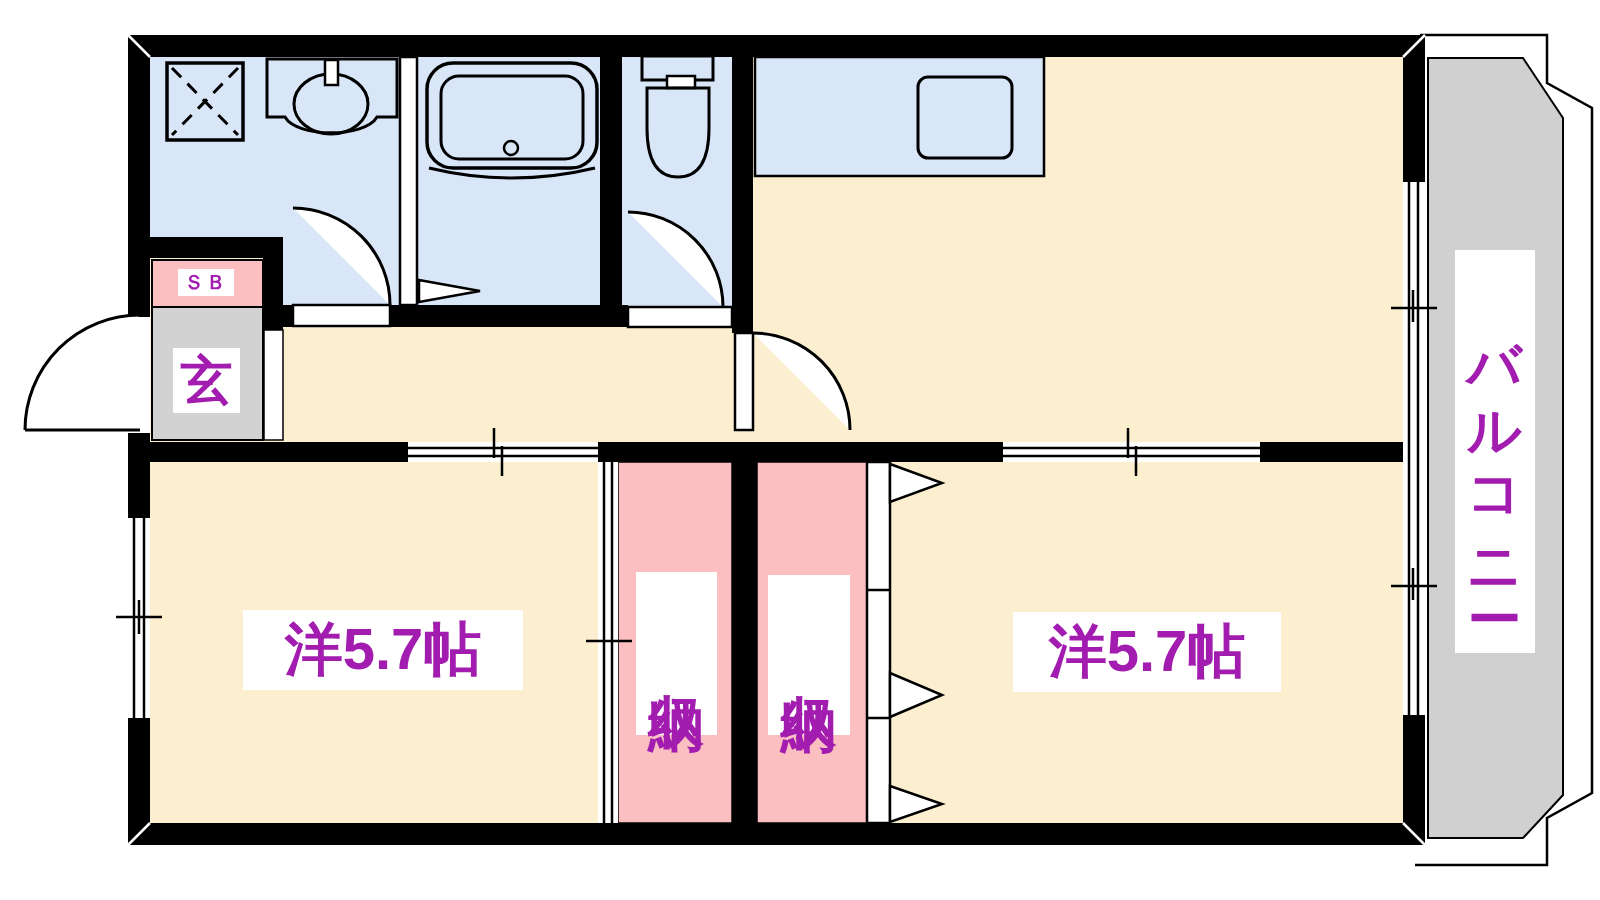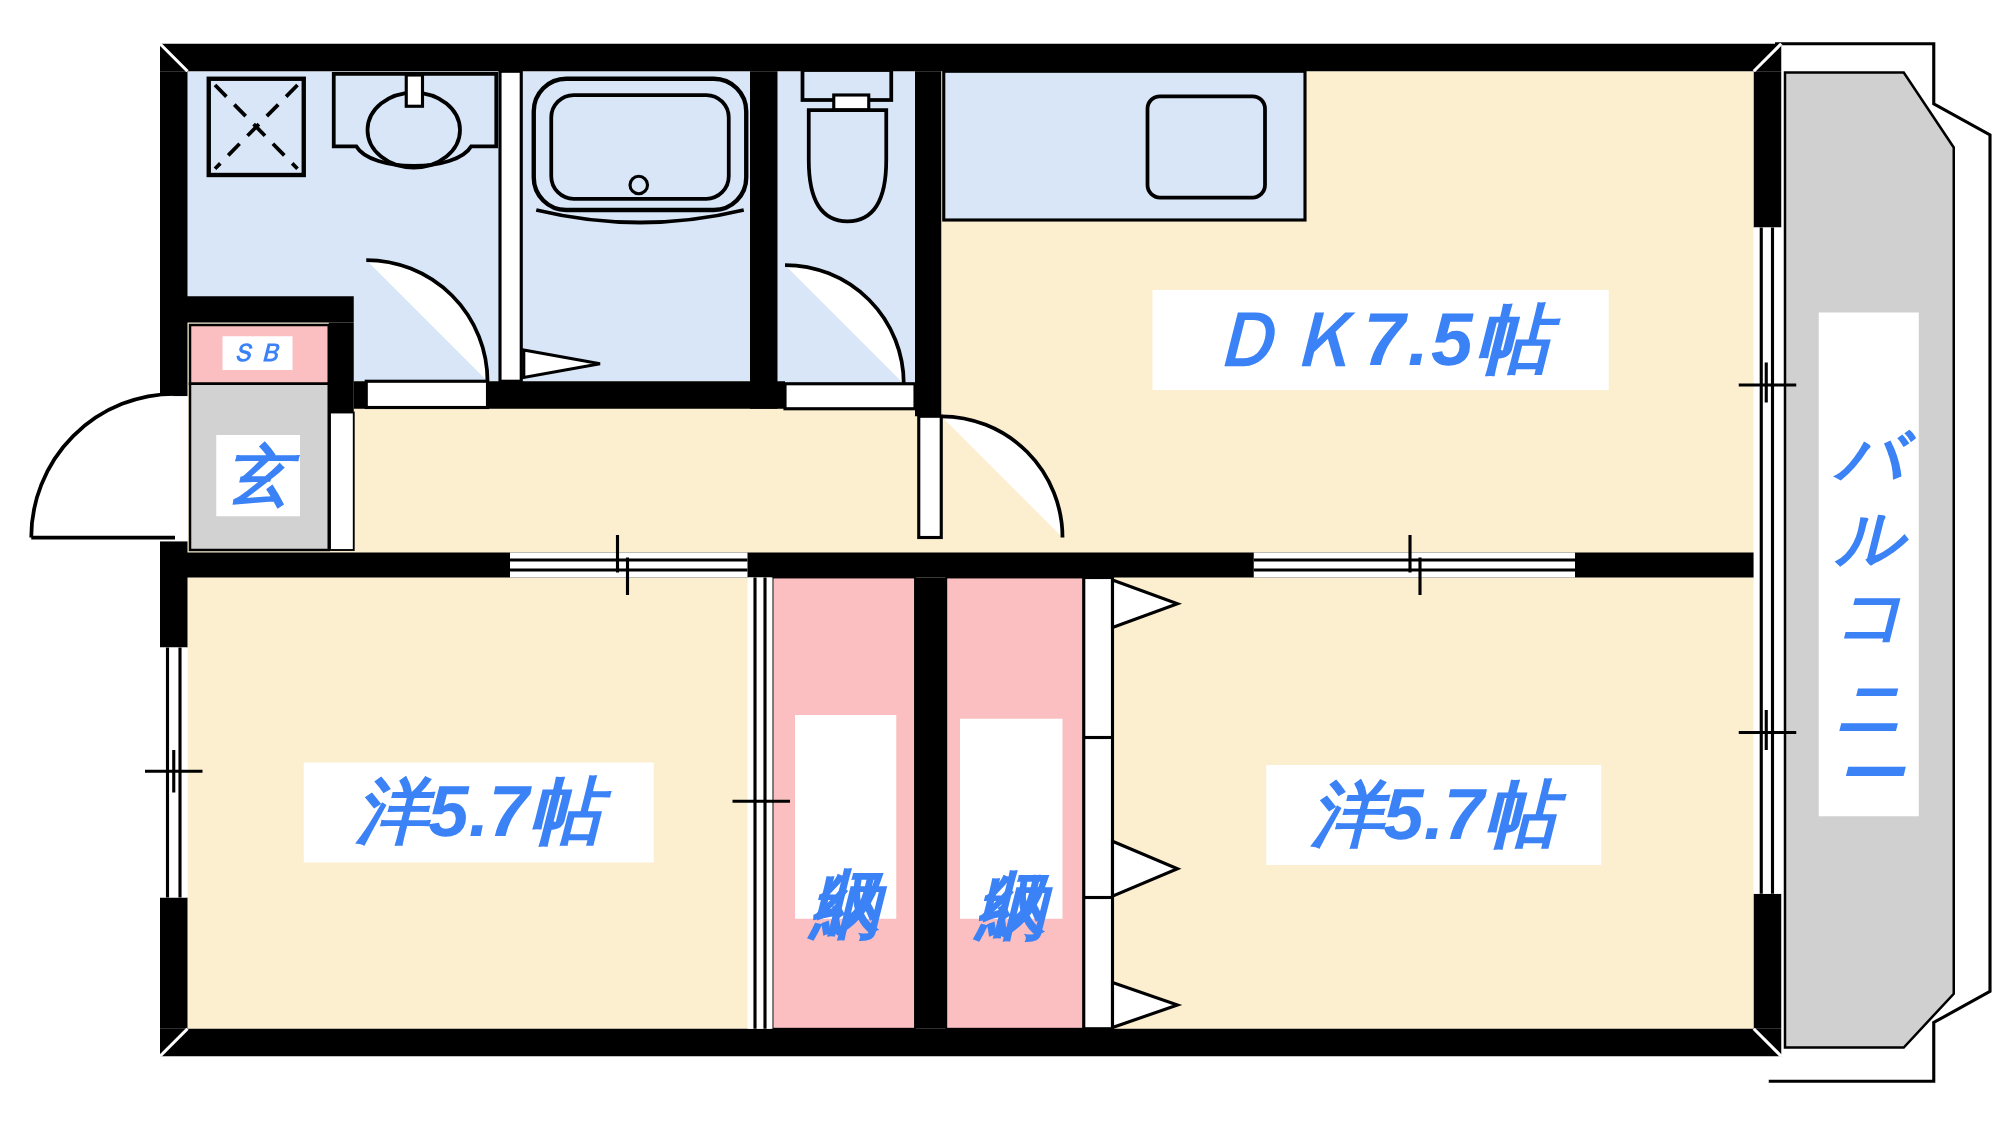--- a/index.html
+++ b/index.html
@@ -1,20 +1,20 @@
 <!DOCTYPE html>
 <html><head>
 <meta charset="utf-8">
 <style>
   html,body{margin:0;padding:0;background:#ffffff;}
   body{font-family:"Liberation Sans", sans-serif;}
   .stage{position:relative;width:1600px;height:900px;background:#ffffff;overflow:hidden;}
   .stage svg{position:absolute;left:0;top:0;}
-  .lbl{position:absolute;background:#ffffff;color:#3b82f6;display:flex;align-items:center;justify-content:center;
-       font-weight:bold;white-space:nowrap;font-style:italic;}
+  .lbl{position:absolute;background:#ffffff;color:#a21caf;display:flex;align-items:center;justify-content:center;
+       font-weight:bold;white-space:nowrap;}
   .lbl.h{flex-direction:row;}
   .lbl.v{writing-mode:vertical-rl;text-orientation:mixed;}
   .dk-label{left:922px;top:232px;width:365px;height:80px;font-size:60px;letter-spacing:2px;}
   .bedl-label{left:243px;top:610px;width:280px;height:80px;font-size:58px;}
   .bedr-label{left:1013px;top:612px;width:268px;height:80px;font-size:58px;}
   .cloL-label{left:636px;top:572px;width:81px;height:163px;font-size:56px;letter-spacing:6px;}
   .cloR-label{left:768px;top:575px;width:82px;height:160px;font-size:56px;letter-spacing:6px;}
   .gen-label{left:173px;top:348px;width:67px;height:65px;font-size:52px;}
   .sb-label{left:178px;top:269px;width:56px;height:27px;font-size:20px;letter-spacing:2px;}
   .bal-label{left:1455px;top:250px;width:80px;height:403px;font-size:54px;letter-spacing:10px;}
@@ -138,21 +138,20 @@
     <path d="M429,168 Q512,188 595,168" stroke-width="3"></path>
 
     <rect x="642" y="56" width="71" height="24" stroke-width="3"></rect>
     <rect x="667" y="76" width="28" height="12" fill="#ffffff" stroke-width="2.5"></rect>
     <path d="M647,88 H709 V128 Q709,177 678,177 Q647,177 647,128 Z" stroke-width="3"></path>
 
     <rect x="918" y="77" width="94" height="81" rx="10" stroke-width="3"></rect>
   </g>
 </svg>
 
-  <div class="lbl h dk-label">ＤＫ7.5帖</div>
   <div class="lbl h bedl-label">洋5.7帖</div>
   <div class="lbl h bedr-label">洋5.7帖</div>
   <div class="lbl v cloL-label">収納</div>
   <div class="lbl v cloR-label">収納</div>
   <div class="lbl h gen-label">玄</div>
   <div class="lbl h sb-label">ＳＢ</div>
   <div class="lbl v bal-label">バルコニー</div>
 </div>
 
 </body></html>

